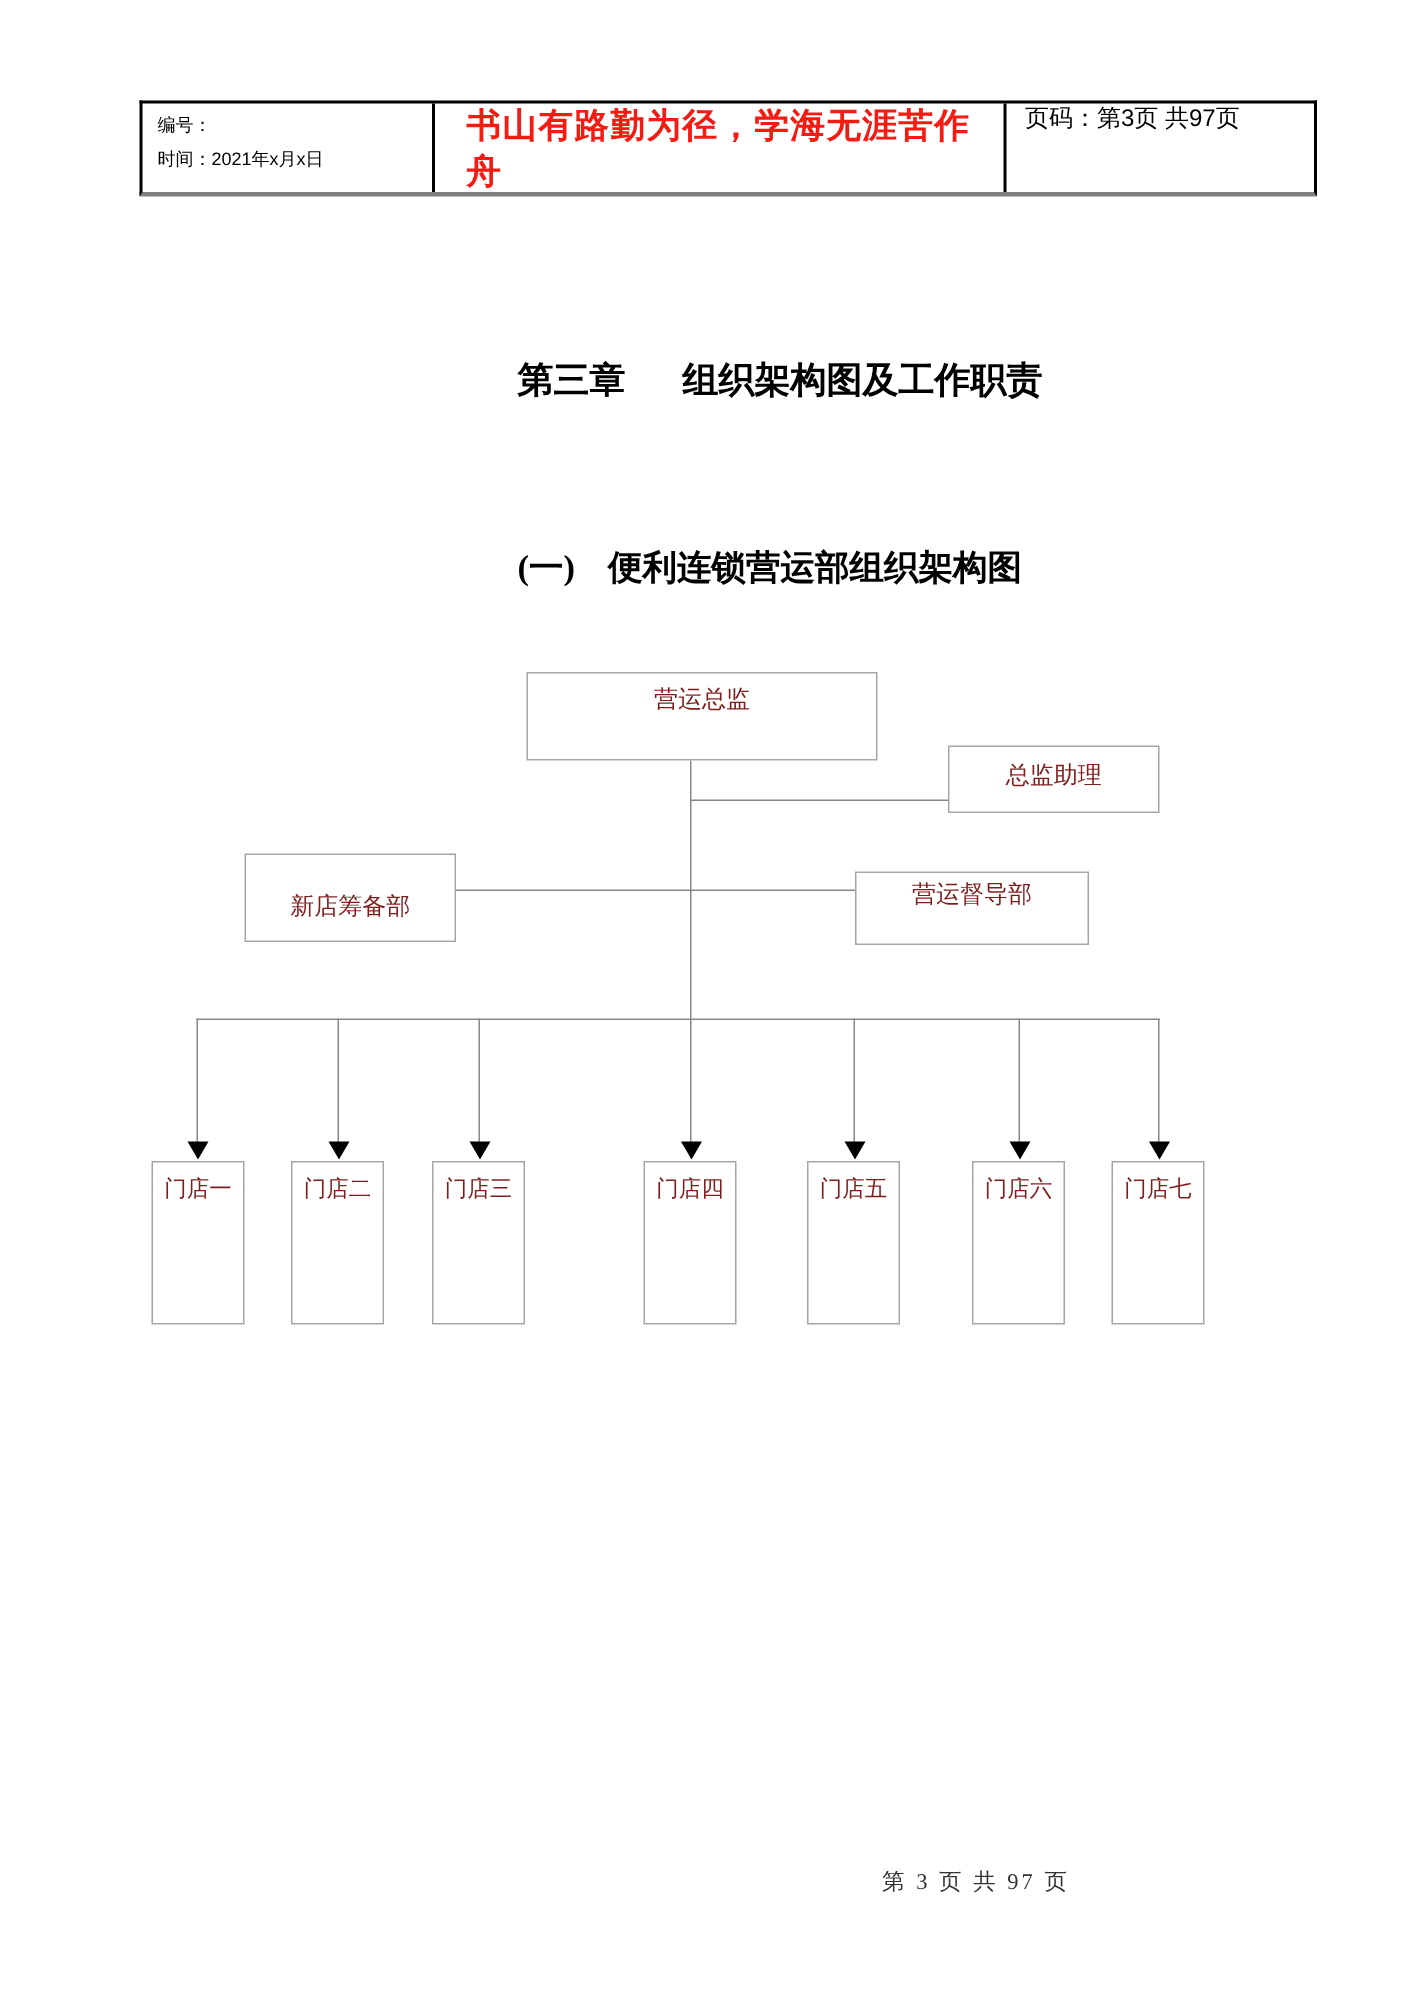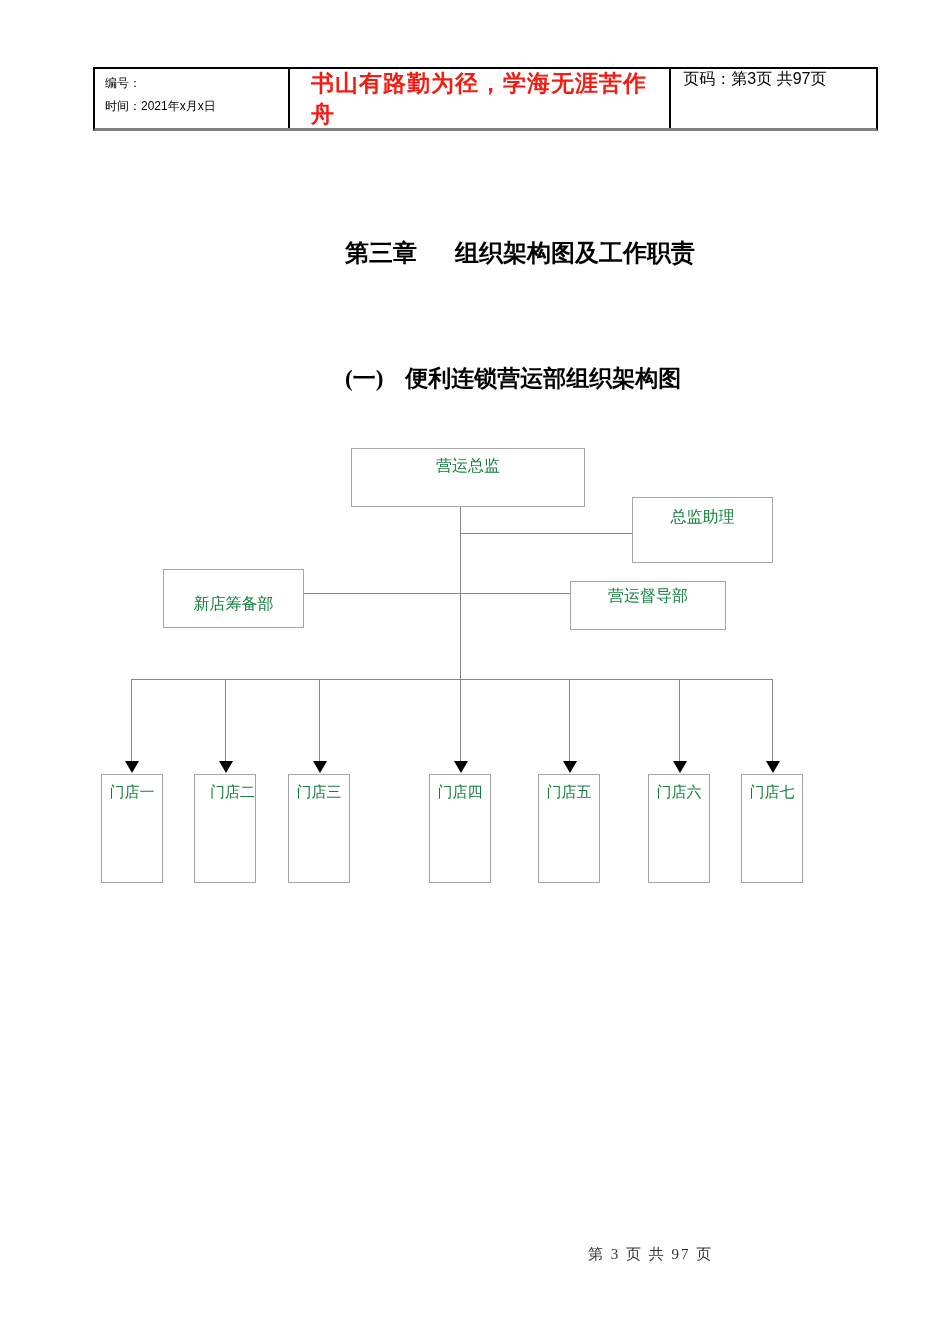--- a/index.html
+++ b/index.html
@@ -27,24 +27,24 @@
   }
   .chapter-title .gap{display:inline-block;width:38px;}
   .section-title{
     position:absolute;left:345px;top:363px;white-space:nowrap;
     font-size:23px;font-weight:bold;color:#000;
   }
   .section-title .gap{display:inline-block;width:22px;}
   
   .node{
     position:absolute;box-sizing:border-box;background:#fff;
-    border:1px solid #a6a6a6;text-align:center;color:#15803d;
+    border:1px solid #a6a6a6;text-align:center;color:#7f1d1d;
   }
   .node-director{left:351px;top:448px;width:234px;height:59px;font-size:16px;padding-top:7px;}
-  .node-assistant{left:632px;top:497px;width:141px;height:66px;font-size:16px;padding-top:9px;}
+  .node-assistant{left:632px;top:497px;width:141px;height:45px;font-size:16px;padding-top:9px;}
   .node-prep{left:163px;top:569px;width:141px;height:59px;font-size:16px;padding-top:24px;}
   .node-supervision{left:570px;top:581px;width:156px;height:49px;font-size:16px;padding-top:4px;}
   .node-store{top:774px;width:62px;height:109px;font-size:15px;padding-top:8px;letter-spacing:0;}
   .cline{position:absolute;background:#888888;}
   .v{width:1px;}
   .h{height:1px;}
   .arrowhead{
     position:absolute;width:0;height:0;top:761px;
     border-left:7px solid transparent;border-right:7px solid transparent;
     border-top:12px solid #000;
@@ -101,21 +101,21 @@
   <div class="arrowhead" style="left:563px;"></div>
   <div class="arrowhead" style="left:673px;"></div>
   <div class="arrowhead" style="left:766px;"></div>
 
   <div class="node node-director">营运总监</div>
   <div class="node node-assistant">总监助理</div>
   <div class="node node-prep">新店筹备部</div>
   <div class="node node-supervision">营运督导部</div>
 
   <div class="node node-store" style="left:101px;">门店一</div>
-  <div class="node node-store" style="left:194px;text-align:right;">门店二</div>
+  <div class="node node-store" style="left:194px;">门店二</div>
   <div class="node node-store" style="left:288px;">门店三</div>
   <div class="node node-store" style="left:429px;">门店四</div>
   <div class="node node-store" style="left:538px;">门店五</div>
   <div class="node node-store" style="left:648px;">门店六</div>
   <div class="node node-store" style="left:741px;">门店七</div>
 
   <div class="page-footer">第 3 页 共 97 页</div>
 
 </div>
 

